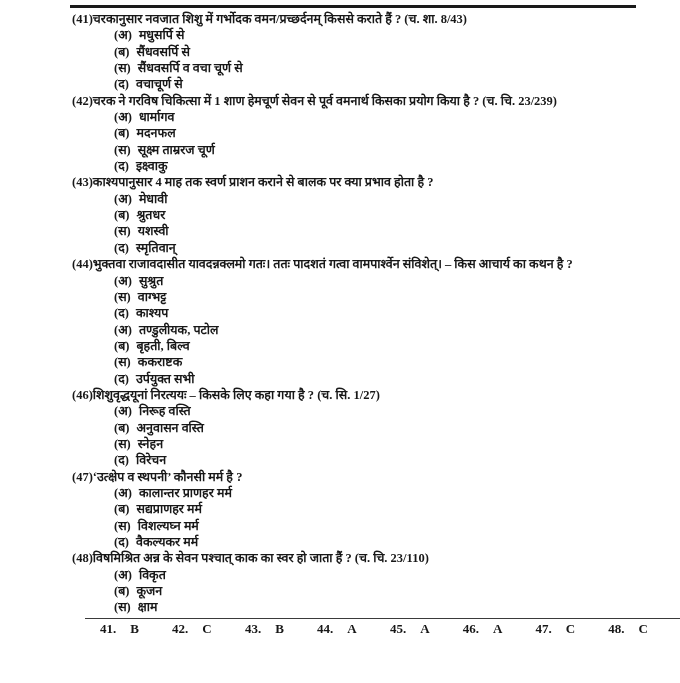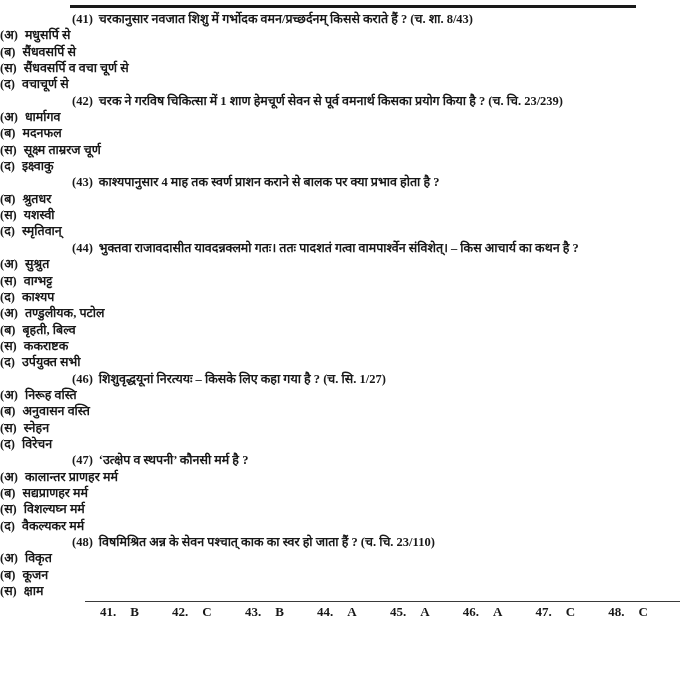--- a/index.html
+++ b/index.html
@@ -28,23 +28,24 @@
     padding-top: 3px;
     font-size: 12.5px;
     font-weight: 700;
     line-height: 16.35px;
   }
   .q-line {
     padding-left: 72px;
     white-space: nowrap;
   }
   .opt-line {
+    padding-left: 114px;
     white-space: nowrap;
   }
-  .q-num { margin-right: 6px; }
+  .q-num { }
   .opt-label { margin-right: 7px; }
   .answer-rule {
     margin: 2px 0 0 85px;
     border-top: 1.5px solid #3a3a3a;
   }
   .answer-row {
     display: flex;
     justify-content: space-between;
     margin: 2px 32px 0 100px;
     font-size: 13px;
@@ -97,20 +98,23 @@
       <div class="opt-line">
         <span class="opt-label">(द)</span><span class="opt-text">इक्ष्वाकु</span>
       </div>
     </div>
 
     <div>
       <div class="q-line">
         <span class="q-num">(43)</span><span class="q-text">काश्यपानुसार 4 माह तक स्वर्ण प्राशन कराने से बालक पर क्या प्रभाव होता है ?</span>
       </div>
       <div class="opt-line">
+        <span class="opt-label">(अ)</span><span class="opt-text">मेधावी</span>
+      </div>
+      <div class="opt-line">
         <span class="opt-label">(ब)</span><span class="opt-text">श्रुतधर</span>
       </div>
       <div class="opt-line">
         <span class="opt-label">(स)</span><span class="opt-text">यशस्वी</span>
       </div>
       <div class="opt-line">
         <span class="opt-label">(द)</span><span class="opt-text">स्मृतिवान्</span>
       </div>
     </div>
 

